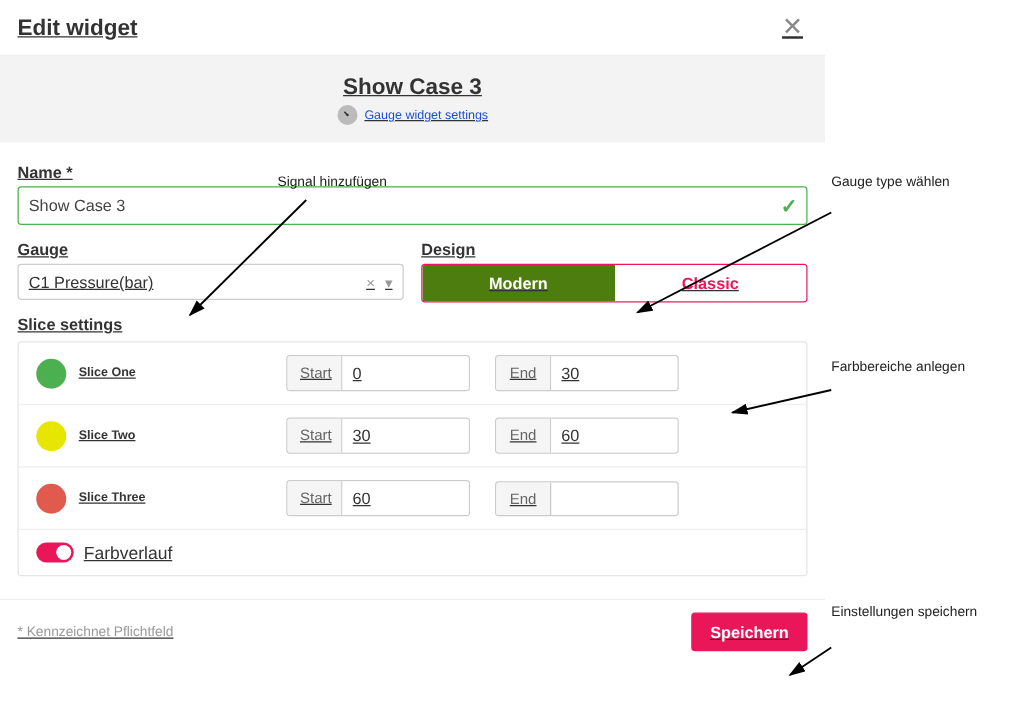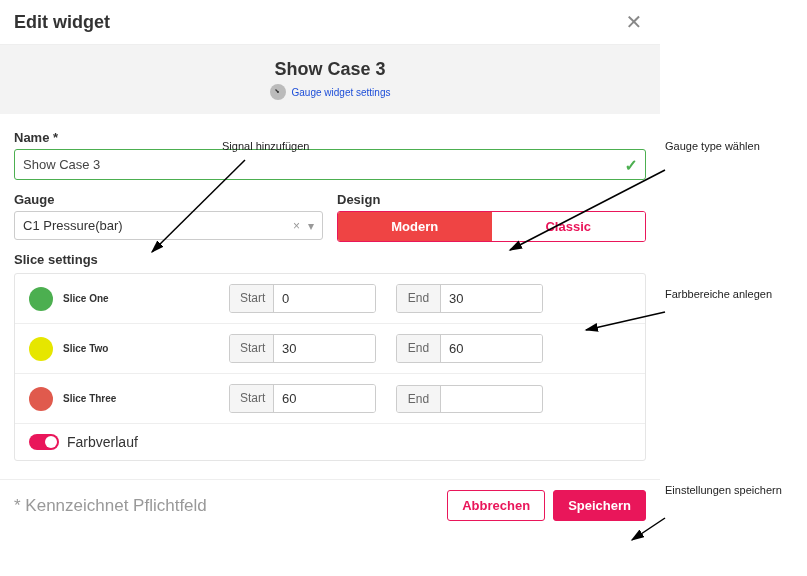--- a/index.html
+++ b/index.html
@@ -12,20 +12,21 @@
     position: relative;
     overflow: hidden;
     background: #fff;
     color: #333;
     font-size: 14px;
   }
   .dialog {
     width: 660px;
     background: #fff;
     position: relative;
+    text-decoration: underline;
   }
   .dialog-header {
     padding: 10px 14px;
     display: flex;
     justify-content: space-between;
     align-items: center;
   }
   .dialog-title {
     font-size: 18px;
     font-weight: 600;
@@ -122,21 +123,21 @@
   }
   .design-opt {
     flex: 1;
     text-align: center;
     padding: 7px 0;
     font-size: 13px;
     font-weight: 600;
     cursor: pointer;
   }
   .design-opt.active {
-    background: #ef4444;
+    background: #4d7c0f;
     color: #fff;
   }
   .design-opt.inactive {
     background: #fff;
     color: #e9165a;
   }
   .slice-table {
     border: 1px solid #e5e5e5;
     border-radius: 3px;
     margin-top: 6px;
@@ -199,21 +200,21 @@
   }
   .footer {
     border-top: 1px solid #eee;
     padding: 10px 14px;
     display: flex;
     align-items: center;
     justify-content: space-between;
     margin-top: 8px;
   }
   .footnote {
-    font-size: 17px;
+    font-size: 11px;
     color: #999;
   }
   .footer-buttons {
     display: flex; gap: 8px;
   }
   .btn {
     padding: 7px 14px;
     border-radius: 3px;
     font-size: 13px;
     font-weight: 600;
@@ -342,21 +343,20 @@
       <div class="gradient-row">
         <span class="toggle-on"></span>
         <span>Farbverlauf</span>
       </div>
     </div>
   </div>
 
   <div class="footer">
     <div class="footnote">* Kennzeichnet Pflichtfeld</div>
     <div class="footer-buttons">
-      <div class="btn btn-outline">Abbrechen</div>
       <div class="btn btn-primary">Speichern</div>
     </div>
   </div>
 </div>
 
 <div class="annotation" style="left:222px; top:140px;">Signal hinzufügen</div>
 <div class="annotation" style="left:665px; top:140px; white-space:normal; width:120px;">Gauge type wählen</div>
 <div class="annotation" style="left:665px; top:288px; white-space:normal; width:120px;">Farbbereiche anlegen</div>
 <div class="annotation" style="left:665px; top:484px; white-space:normal; width:120px;">Einstellungen speichern</div>
 

